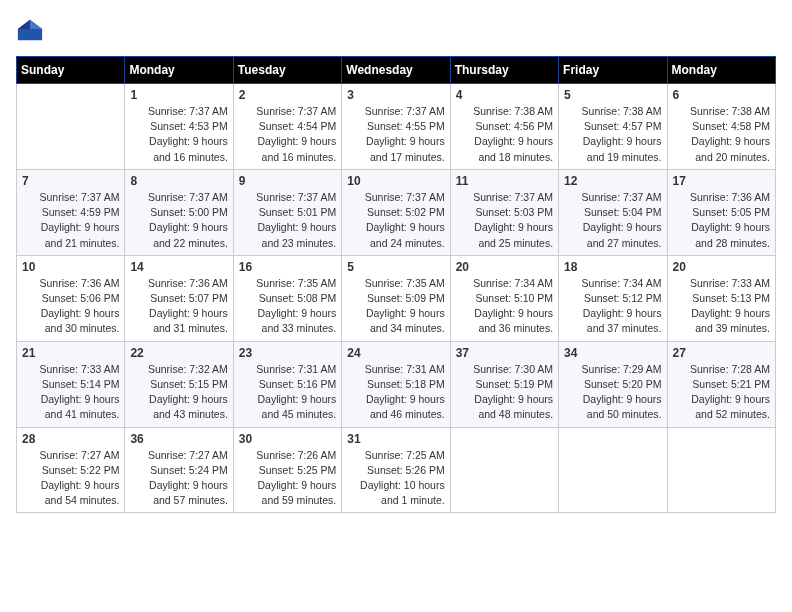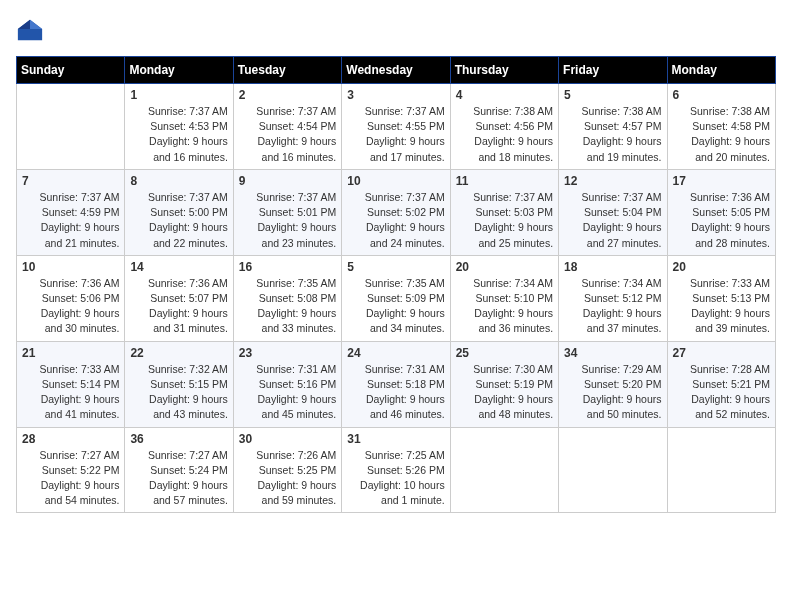--- a/index.html
+++ b/index.html
@@ -216,21 +216,21 @@
         </td>
         <td>
           <span class="day-number">23</span>
           <div class="day-info">Sunrise: 7:31 AM<br>Sunset: 5:16 PM<br>Daylight: 9 hours<br>and 45 minutes.</div>
         </td>
         <td>
           <span class="day-number">24</span>
           <div class="day-info">Sunrise: 7:31 AM<br>Sunset: 5:18 PM<br>Daylight: 9 hours<br>and 46 minutes.</div>
         </td>
         <td>
-          <span class="day-number">25</span>
+          <span class="day-number">37</span>
           <div class="day-info">Sunrise: 7:30 AM<br>Sunset: 5:19 PM<br>Daylight: 9 hours<br>and 48 minutes.</div>
         </td>
         <td>
           <span class="day-number">34</span>
           <div class="day-info">Sunrise: 7:29 AM<br>Sunset: 5:20 PM<br>Daylight: 9 hours<br>and 50 minutes.</div>
         </td>
         <td>
           <span class="day-number">27</span>
           <div class="day-info">Sunrise: 7:28 AM<br>Sunset: 5:21 PM<br>Daylight: 9 hours<br>and 52 minutes.</div>
         </td>

